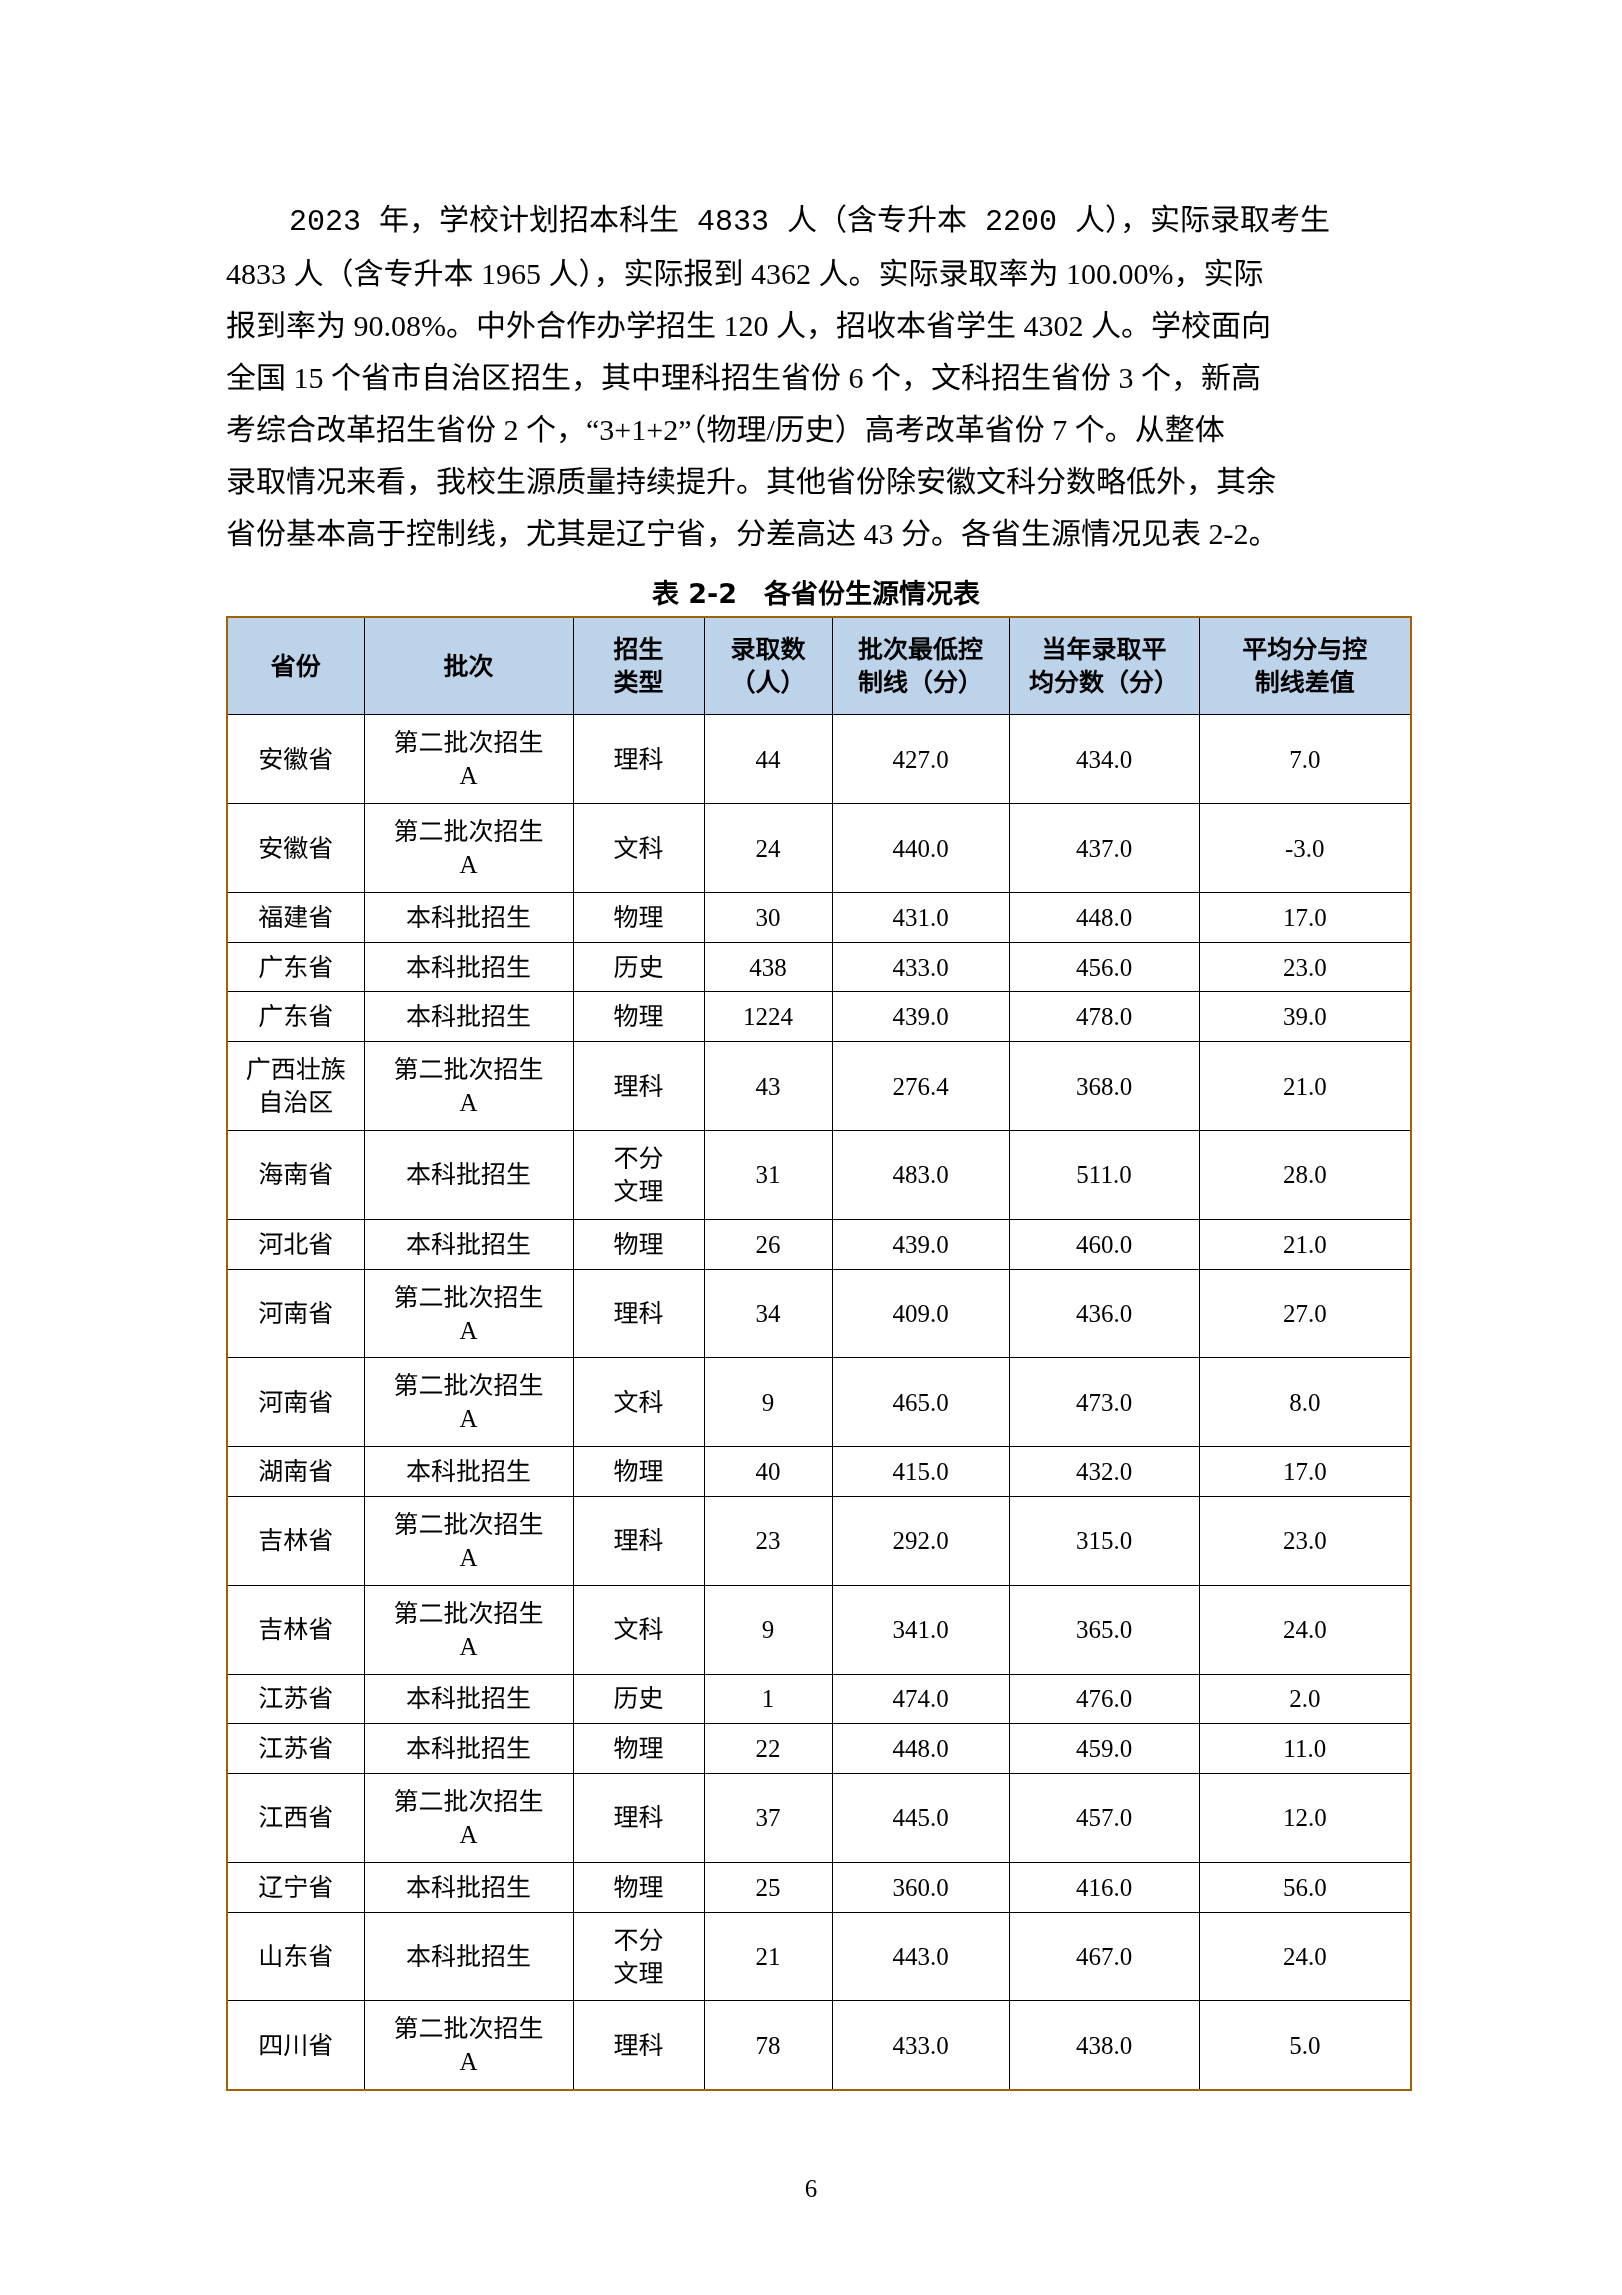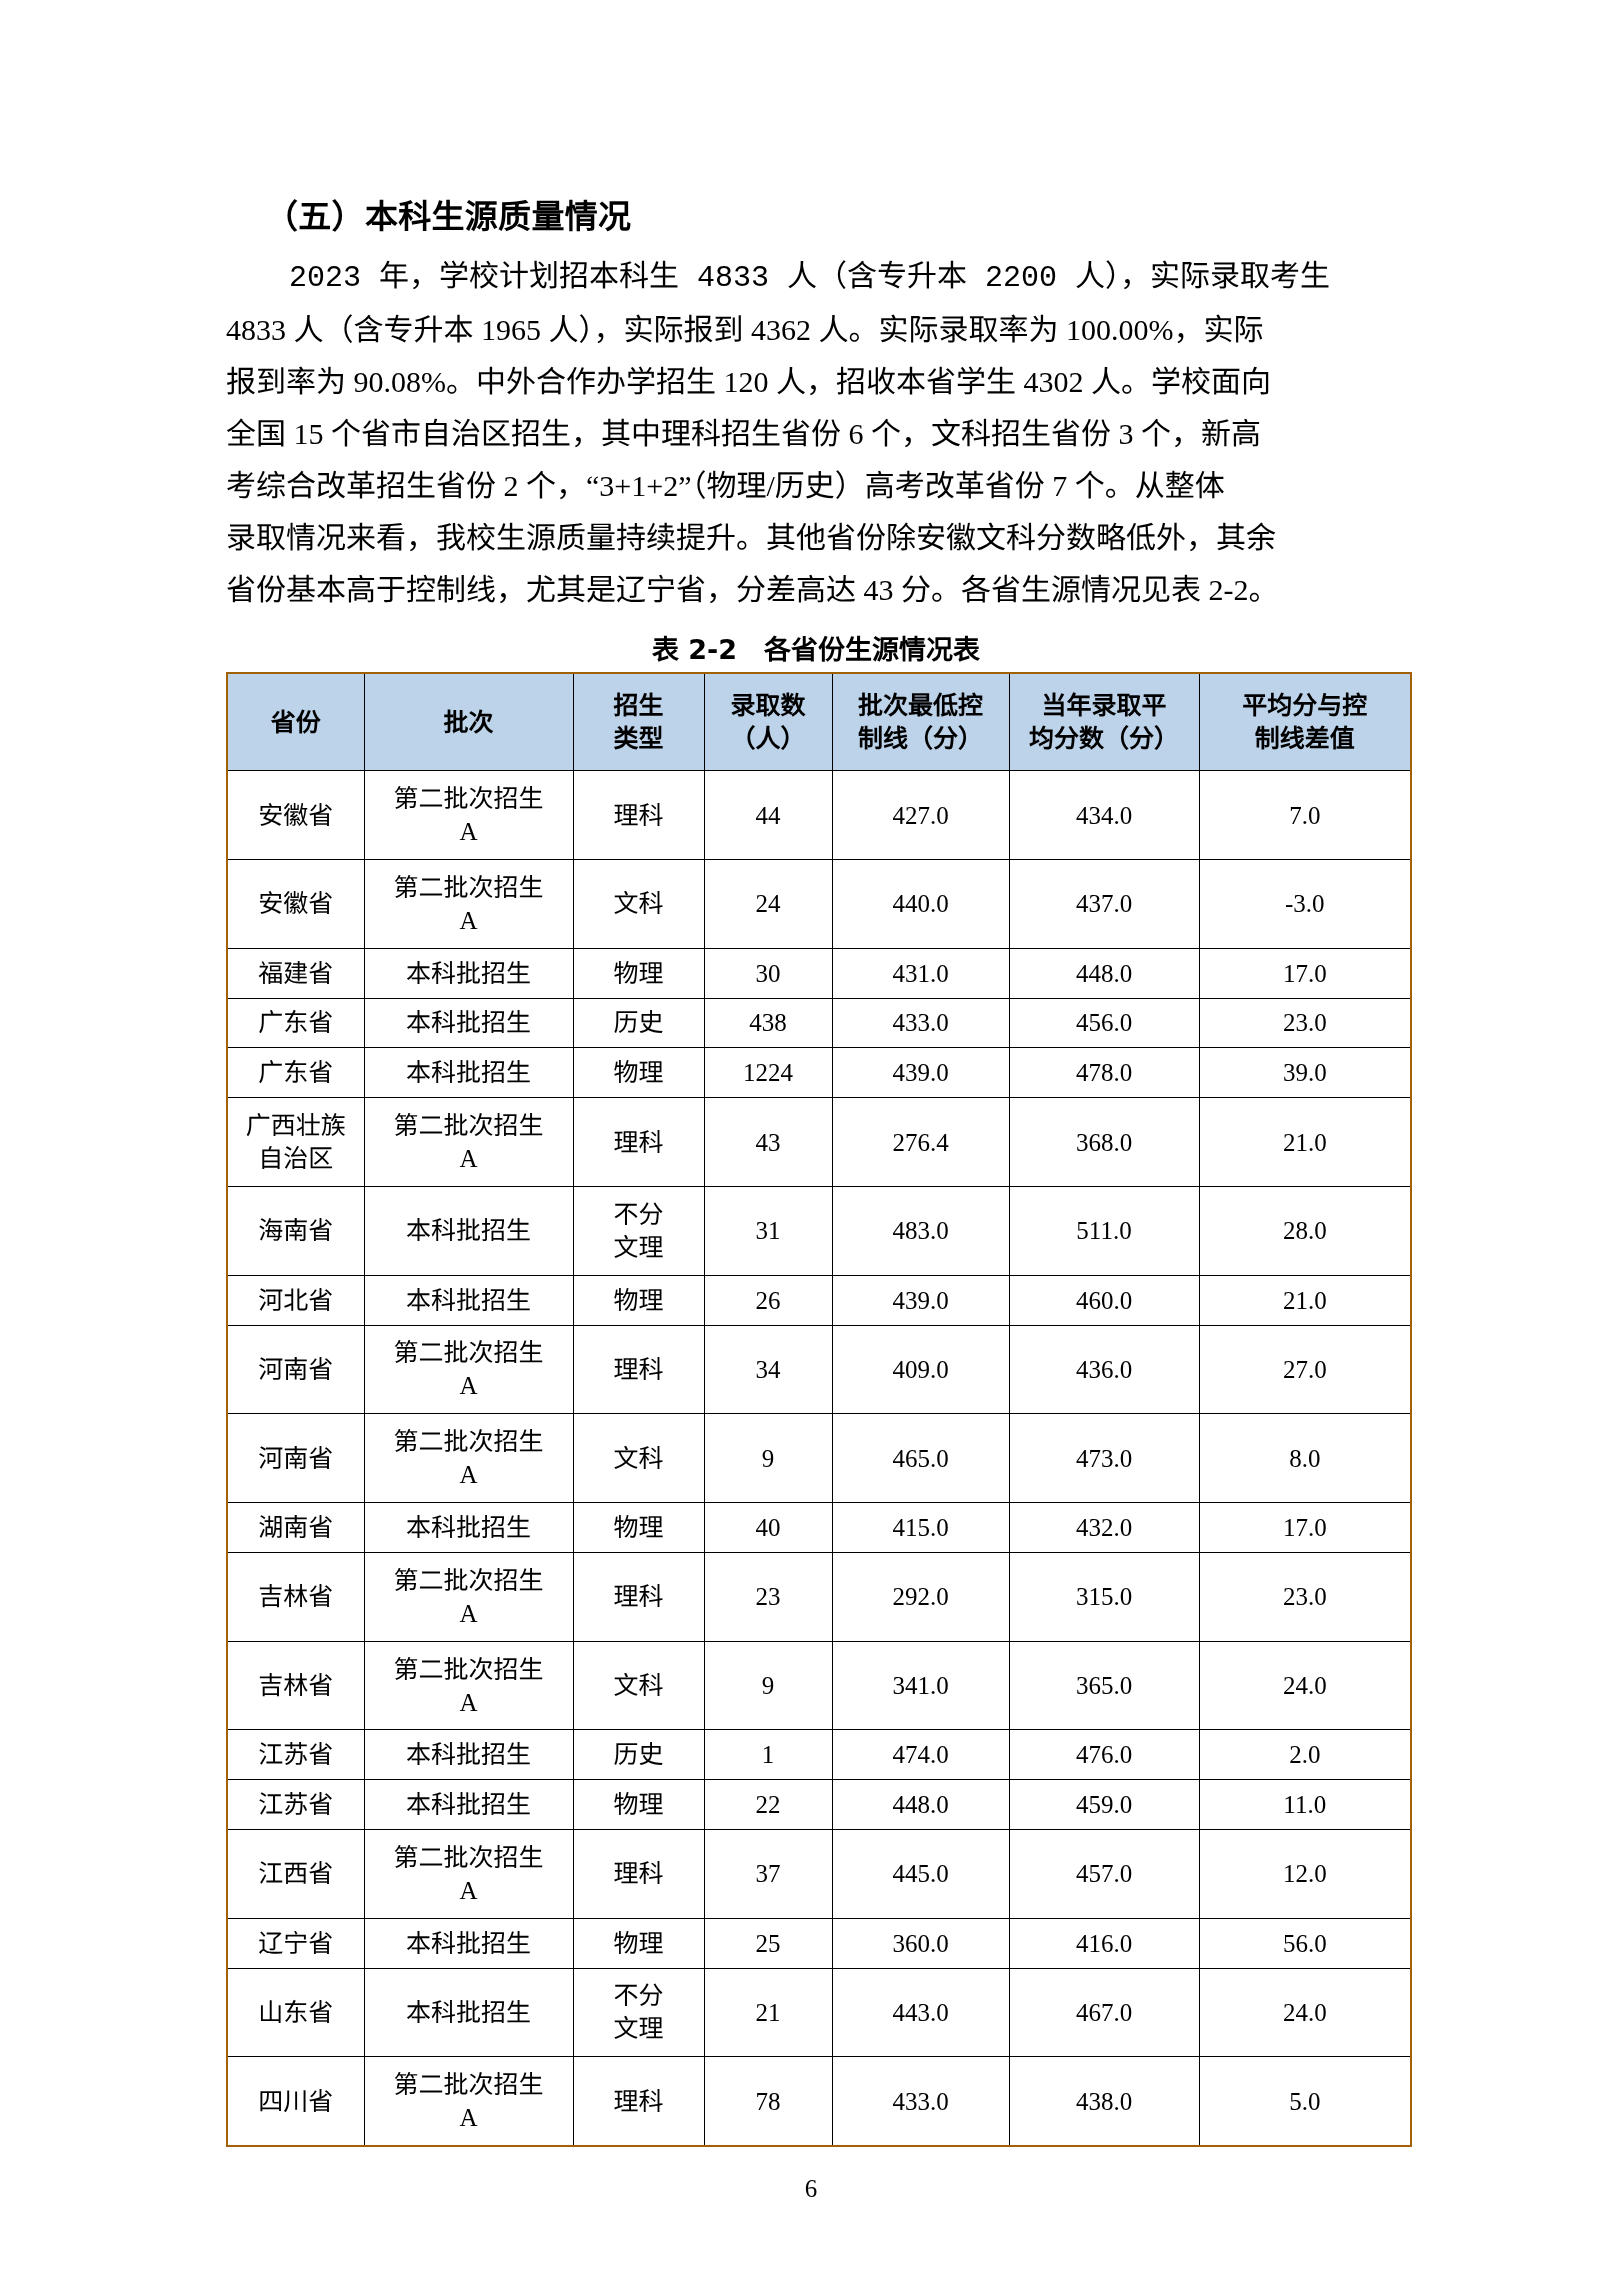--- a/index.html
+++ b/index.html
@@ -98,21 +98,20 @@
     bottom: 92px;
     text-align: center;
     font-size: 25px;
   }
 </style>
 </head>
 <body>
 
 <div class="page">
 
-  <h2 class="section-title">（五）本科生源质量情况</h2>
 
   <div class="body-par" id="body-paragraph">
       <span class="ln first">2023 年，学校计划招本科生 4833 人（含专升本 2200 人），实际录取考生</span>
       <span class="ln">4833 人（含专升本 1965 人），实际报到 4362 人。实际录取率为 100.00%，实际</span>
       <span class="ln">报到率为 90.08%。中外合作办学招生 120 人，招收本省学生 4302 人。学校面向</span>
       <span class="ln">全国 15 个省市自治区招生，其中理科招生省份 6 个，文科招生省份 3 个，新高</span>
       <span class="ln">考综合改革招生省份 2 个，“3+1+2”（物理/历史）高考改革省份 7 个。从整体</span>
       <span class="ln">录取情况来看，我校生源质量持续提升。其他省份除安徽文科分数略低外，其余</span>
       <span class="ln">省份基本高于控制线，尤其是辽宁省，分差高达 43 分。各省生源情况见表 2-2。</span>
     </div>

